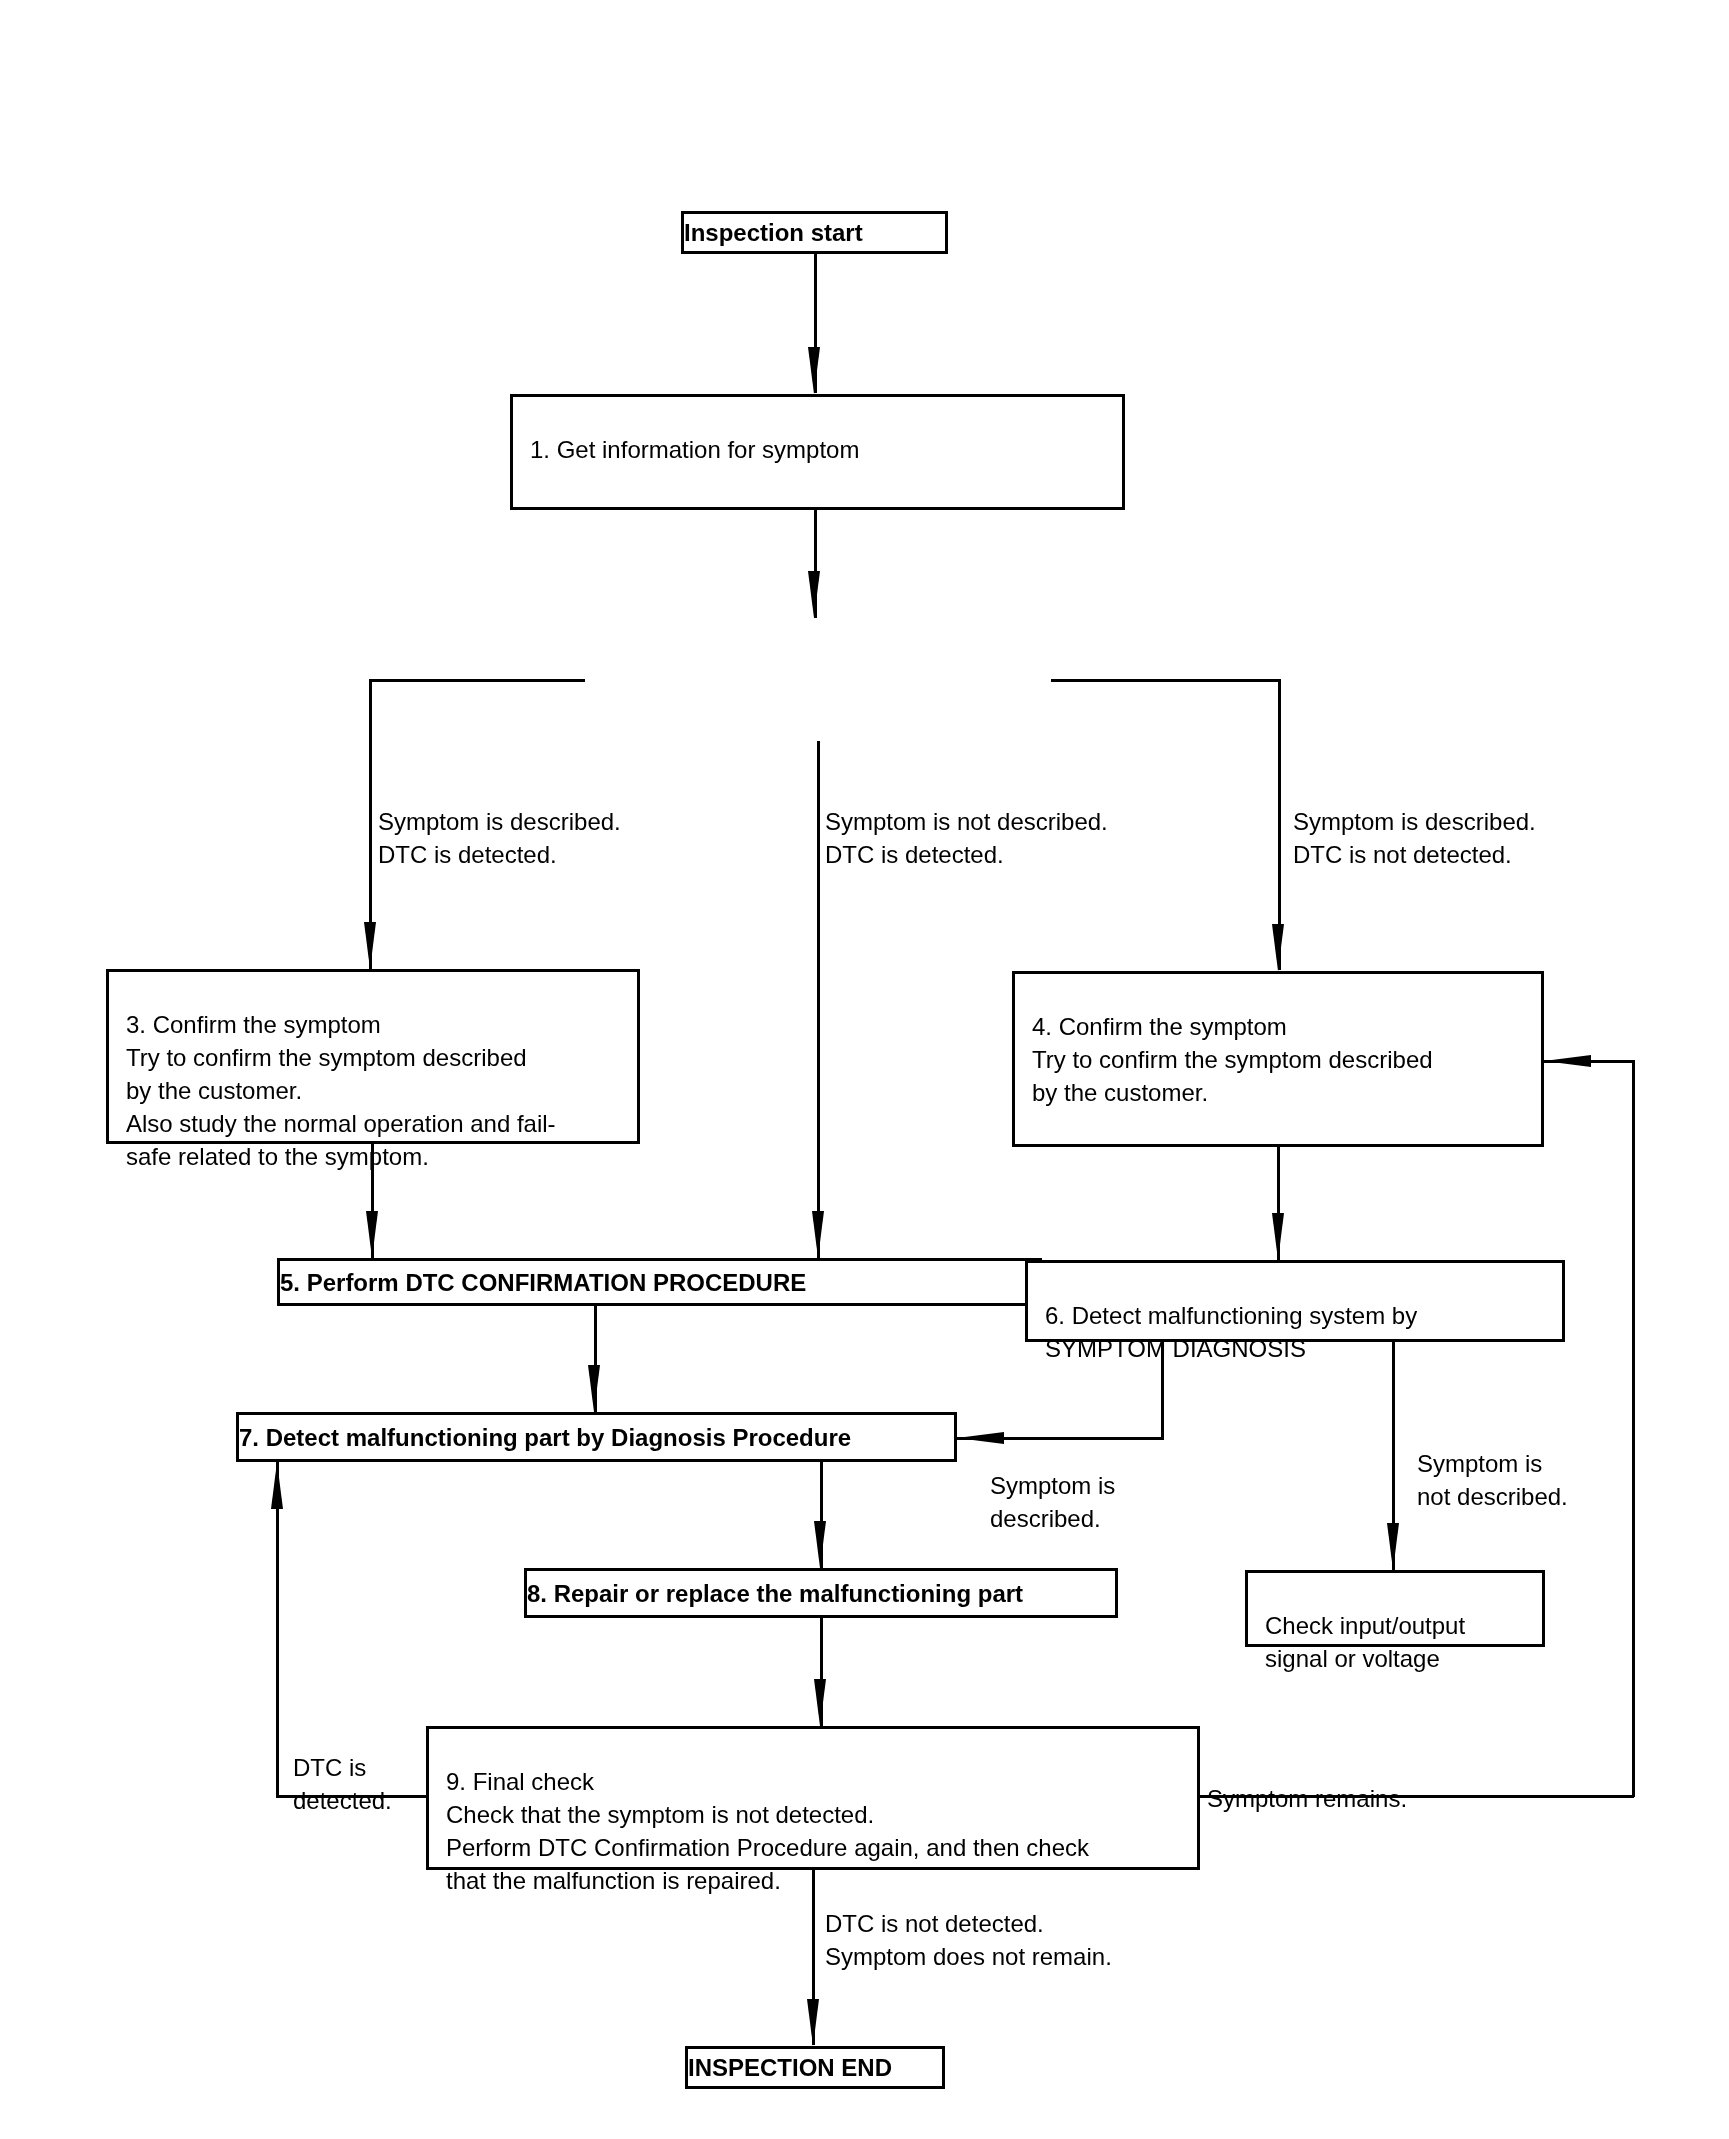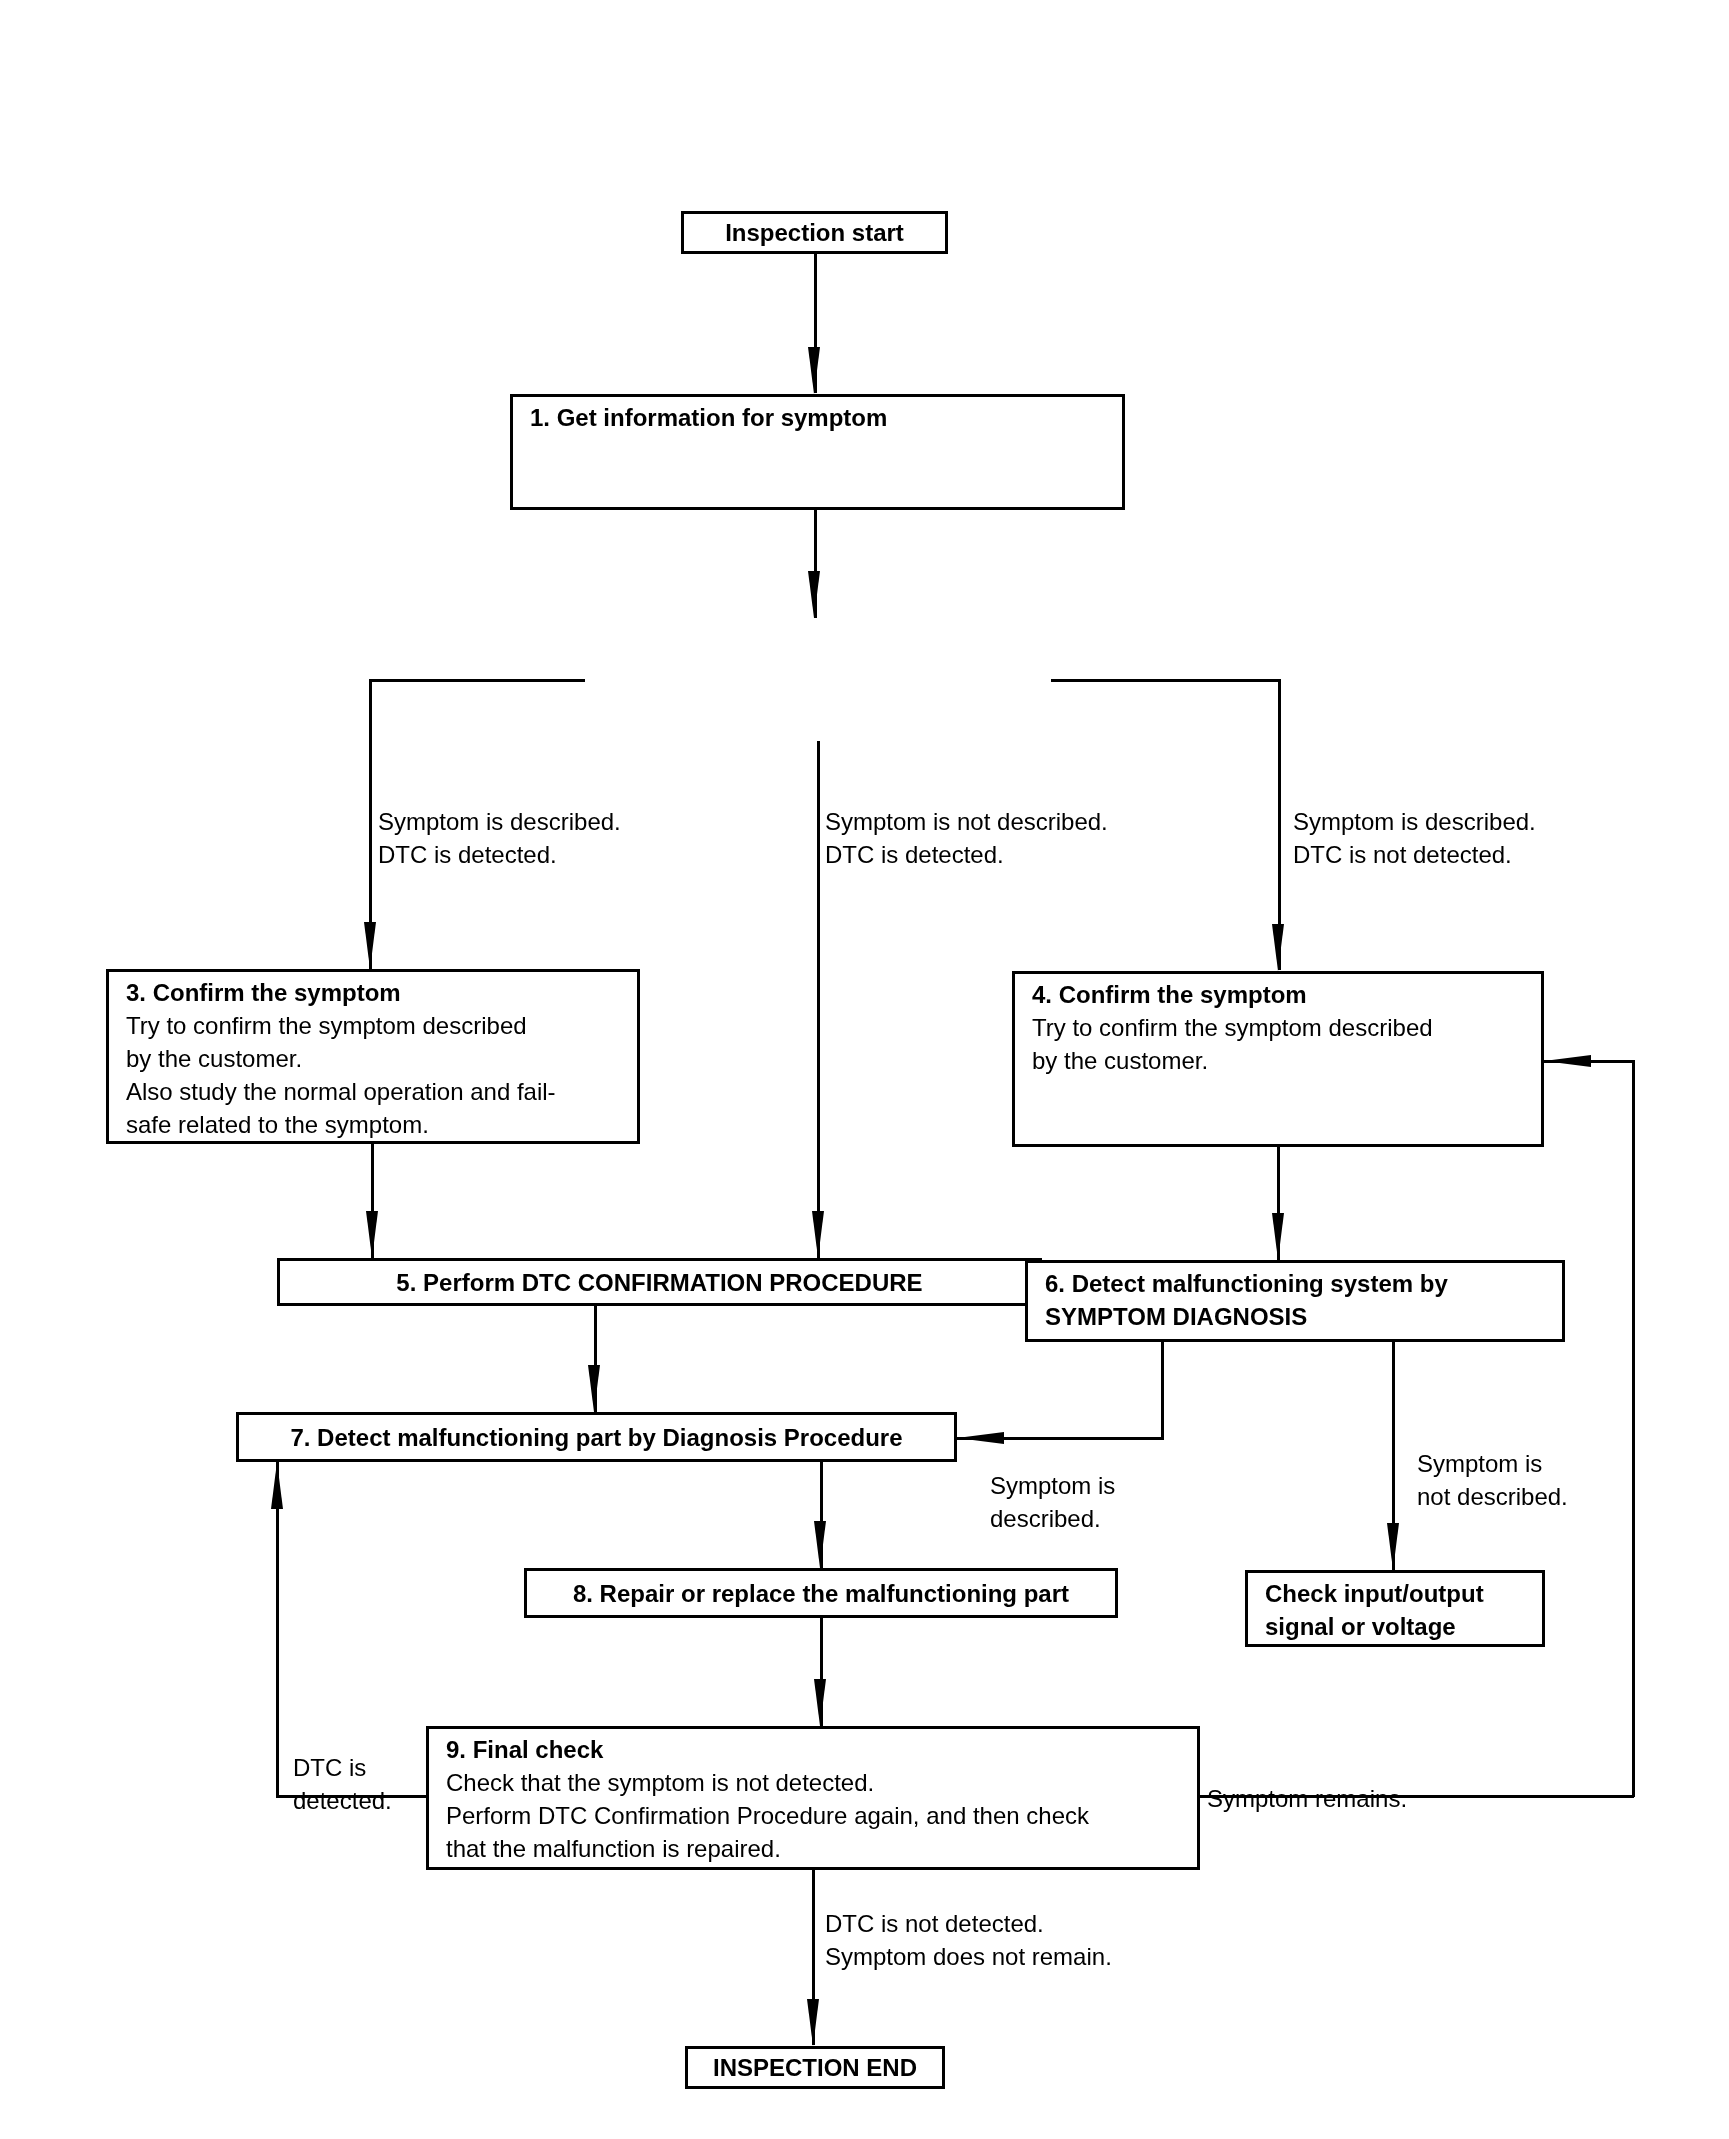--- a/index.html
+++ b/index.html
@@ -1,23 +1,23 @@
 <!DOCTYPE html>
 <html style="font-size:6.8px"><head>
 <meta charset="utf-8">
 <style>
   html,body { margin:0; padding:0; background:#ffffff; }
   .canvas { position:relative; width:1729px; height:2343px; background:#ffffff;
             font-family:"Liberation Sans", sans-serif; color:#000; overflow:hidden; }
   .box { position:absolute; border:3.4px solid #000; background:#fff; box-sizing:border-box;
          font-size:24px; line-height:33px; }
   .pad { padding:4.3px 13px 4.3px 17px; }
-  .box-title { font-weight:bold; white-space:pre-line; }
+  .box-title { font-weight:normal; white-space:pre-line;margin-top:32px; }
   .box-body  { font-weight:normal; white-space:pre-line; }
-  .center-box { display:flex; align-items:center; justify-content:center;
+  .center-box { display:flex; align-items:center; justify-content:flex-start;
                 font-weight:bold; text-align:center; }
   .hline, .vline { position:absolute; background:#000; }
   .hline { height:2.6px; }
   .vline { width:2.6px; }
   .label { position:absolute; font-size:24px; line-height:33px; white-space:pre-line;margin-top:22px; }
   .arrow { position:absolute; width:0; height:0; }
   .arrow.down { border-left:6.4px solid transparent; border-right:6.4px solid transparent; border-top:47px solid #000; }
   .arrow.up   { border-left:6.4px solid transparent; border-right:6.4px solid transparent; border-bottom:47px solid #000; }
   .arrow.left { border-top:6.4px solid transparent; border-bottom:6.4px solid transparent; border-right:47px solid #000; }
 </style>

